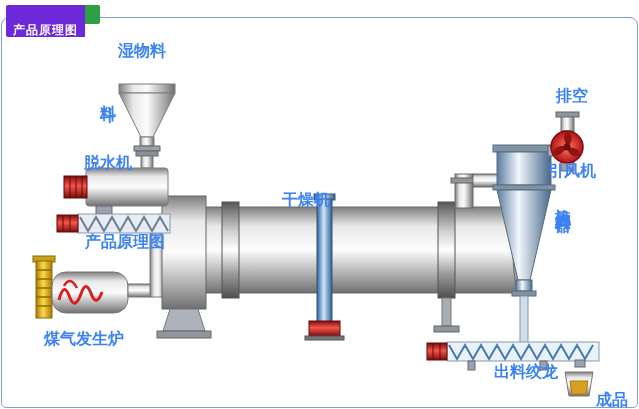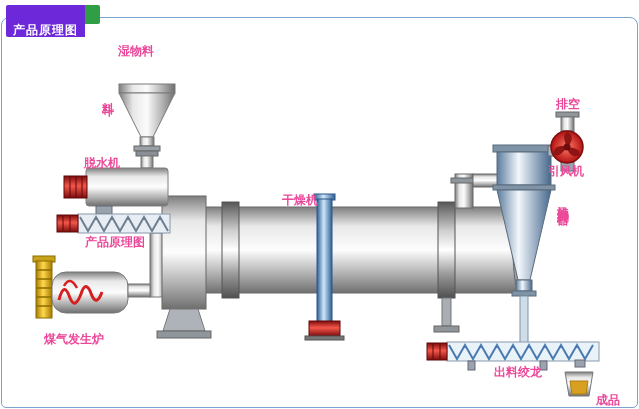--- a/index.html
+++ b/index.html
@@ -4,21 +4,21 @@
 <style>
   html,body { margin:0; padding:0; background:#ffffff; font-family:"DejaVu Sans","Liberation Sans",sans-serif; }
   .stage { position:relative; width:639px; height:409px; background:#fff; overflow:hidden; }
   .frame { position:absolute; left:1px; top:17px; width:635px; height:389px;
            border:1px solid #7ba2d0; border-radius:8px 8px 5px 5px; background:#fff; z-index:1; }
   .badge { position:absolute; left:6px; top:5px; height:19px; display:flex; z-index:5; }
   .badge .txt { background:#6d28d9; color:#fff; font-size:12px; font-weight:bold;
                 line-height:19px; padding:16px 7px; letter-spacing:1px; border-radius:2px 0 0 2px; }
   .badge .cap { width:15px; height:19px; background:#2f9e44; border-radius:0 2px 2px 0; }
   svg.diagram { position:absolute; left:0; top:0; z-index:2; }
-  .lbl { position:absolute; z-index:3; font-size:12px; font-weight:bold; color:#ec4899;
+  .lbl { position:absolute; z-index:3; font-size:16px; font-weight:bold; color:#3b82f6;
          line-height:14px; white-space:nowrap; }
   .lbl.v { writing-mode:vertical-rl; text-orientation:upright; white-space:normal; letter-spacing:2px; }
 </style>
 </head>
 <body>
 
 <div class="stage">
 
   <div class="frame"></div>
 
@@ -181,19 +181,19 @@
       <polygon points="570,381 588,381 586,394 572,394" fill="#d8a021" stroke="#b07f10"></polygon>
     </g>
   </svg>
 
   <div class="lbl" style="left:118px; top:44px">湿物料</div>
   <div class="lbl v" style="left:101px; top:92px">料斗</div>
   <div class="lbl" style="left:84px;  top:156px">脱水机</div>
   <div class="lbl" style="left:85px;  top:235px">产品原理图</div>
   <div class="lbl" style="left:44px;  top:332px">煤气发生炉</div>
   <div class="lbl" style="left:282px; top:193px">干燥机</div>
-  <div class="lbl" style="left:556px; top:97px">排空</div>
+  <div class="lbl" style="left:556px; top:89px">排空</div>
   <div class="lbl" style="left:548px; top:164px">引风机</div>
   <div class="lbl v" style="left:556px; top:196px">旋风卸料器</div>
   <div class="lbl" style="left:494px; top:365px">出料绞龙</div>
   <div class="lbl" style="left:596px; top:393px">成品</div>
 
 </div>
 
 </body></html>

